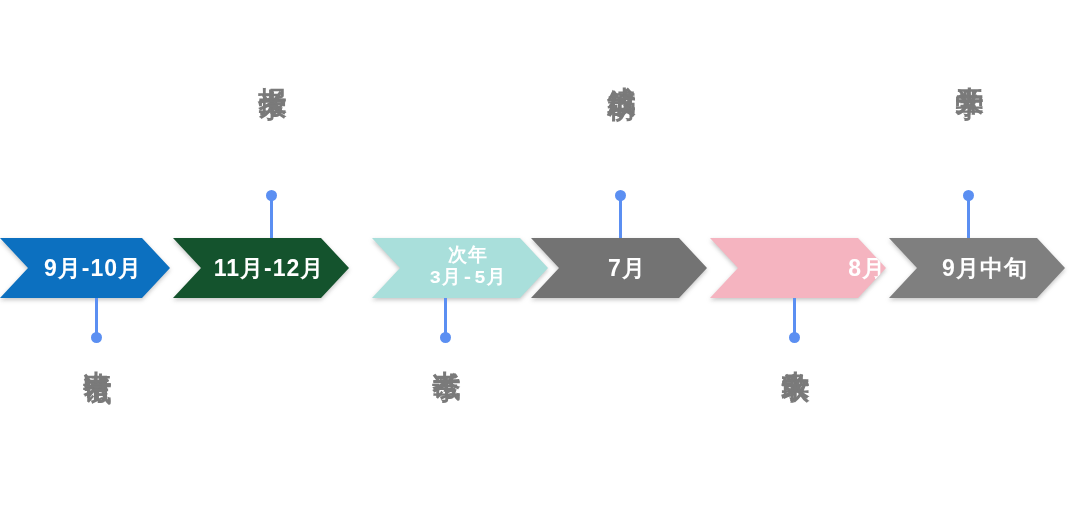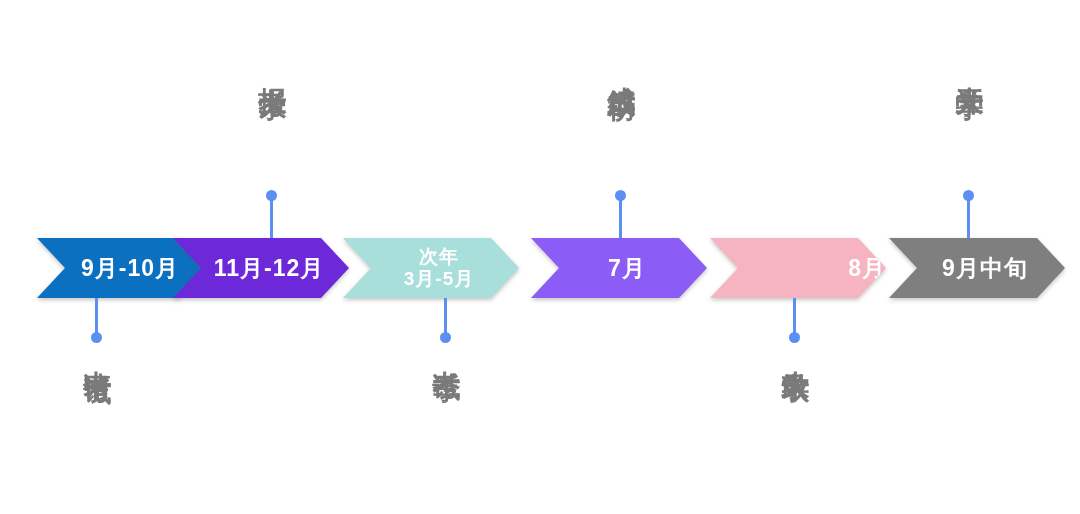--- a/index.html
+++ b/index.html
@@ -69,23 +69,23 @@
     font-size: 28px;
     line-height: 34px;
     letter-spacing: 2px;
     color: #7A7A7A;
     width: 34px;
     text-align: center;
   }
   .below .vlabel { top: 348px; }
   .above .vlabel { top: 64px;  }
   
-  .m1 .chevron-wrap { left: 0;     width: 170px; padding-left: 37px; }
+  .m1 .chevron-wrap { left: 0;     width: 170px; }
   .m2 .chevron-wrap { left: 173px; width: 176px; }
-  .m3 .chevron-wrap { left: 343px; width: 176px; }
+  .m3 .chevron-wrap { left: 372px; width: 176px; font-family: Liberation Mono, monospace; }
   .m4 .chevron-wrap { left: 531px; width: 176px; }
   .m5 .chevron-wrap { left: 710px; width: 176px; }
   .m6 .chevron-wrap { left: 889px; width: 176px; }
 
   .m1 .connector { left: 95px;  } .m1 .dot { left: 91px; } .m1 .vlabel { left: 80px; }
   .m2 .connector { left: 270px; } .m2 .dot { left: 266px;} .m2 .vlabel { left: 255px; }
   .m3 .connector { left: 444px; } .m3 .dot { left: 440px;} .m3 .vlabel { left: 429px; }
   .m4 .connector { left: 619px; } .m4 .dot { left: 615px;} .m4 .vlabel { left: 604px; }
   .m5 .connector { left: 793px; } .m5 .dot { left: 789px;} .m5 .vlabel { left: 778px; }
   .m6 .connector { left: 967px; } .m6 .dot { left: 963px;} .m6 .vlabel { left: 952px; }
@@ -101,21 +101,21 @@
         <span class="period">9月-10月</span>
       </div>
     </div>
     <div class="connector"></div>
     <div class="dot"></div>
     <div class="vlabel">申请考试</div>
   </div>
 
   <div class="milestone m2 above">
     <div class="chevron-wrap">
-      <div class="chevron" style="background: #6d28d9;">
+      <div class="chevron" style="background: #14532d;">
         <span class="period">11月-12月</span>
       </div>
     </div>
     <div class="connector"></div>
     <div class="dot"></div>
     <div class="vlabel">报考大学</div>
   </div>
 
   <div class="milestone m3 below">
     <div class="chevron-wrap">
@@ -124,21 +124,21 @@
 3月-5月</span>
       </div>
     </div>
     <div class="connector"></div>
     <div class="dot"></div>
     <div class="vlabel">考试季</div>
   </div>
 
   <div class="milestone m4 above">
     <div class="chevron-wrap">
-      <div class="chevron" style="background: #8b5cf6;">
+      <div class="chevron" style="background: #737373;">
         <span class="period">7月</span>
       </div>
     </div>
     <div class="connector"></div>
     <div class="dot"></div>
     <div class="vlabel">成绩放榜</div>
   </div>
 
   <div class="milestone m5 below">
     <div class="chevron-wrap">

